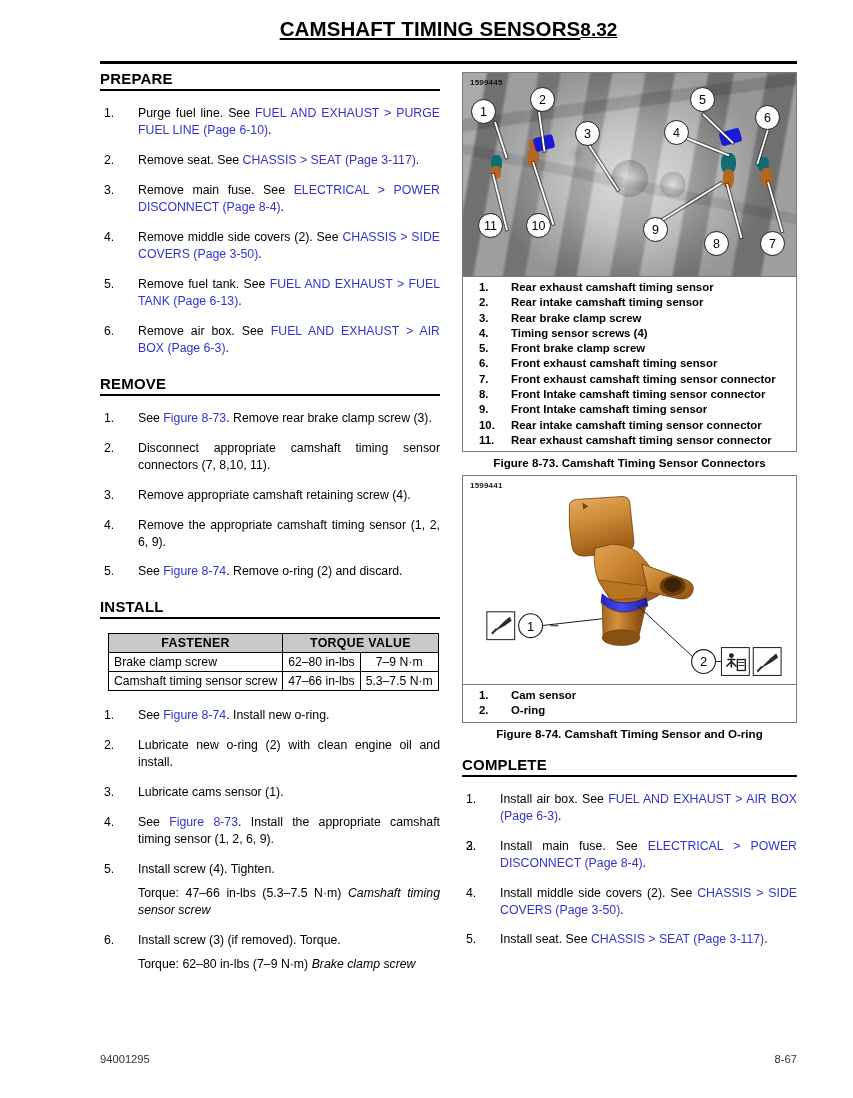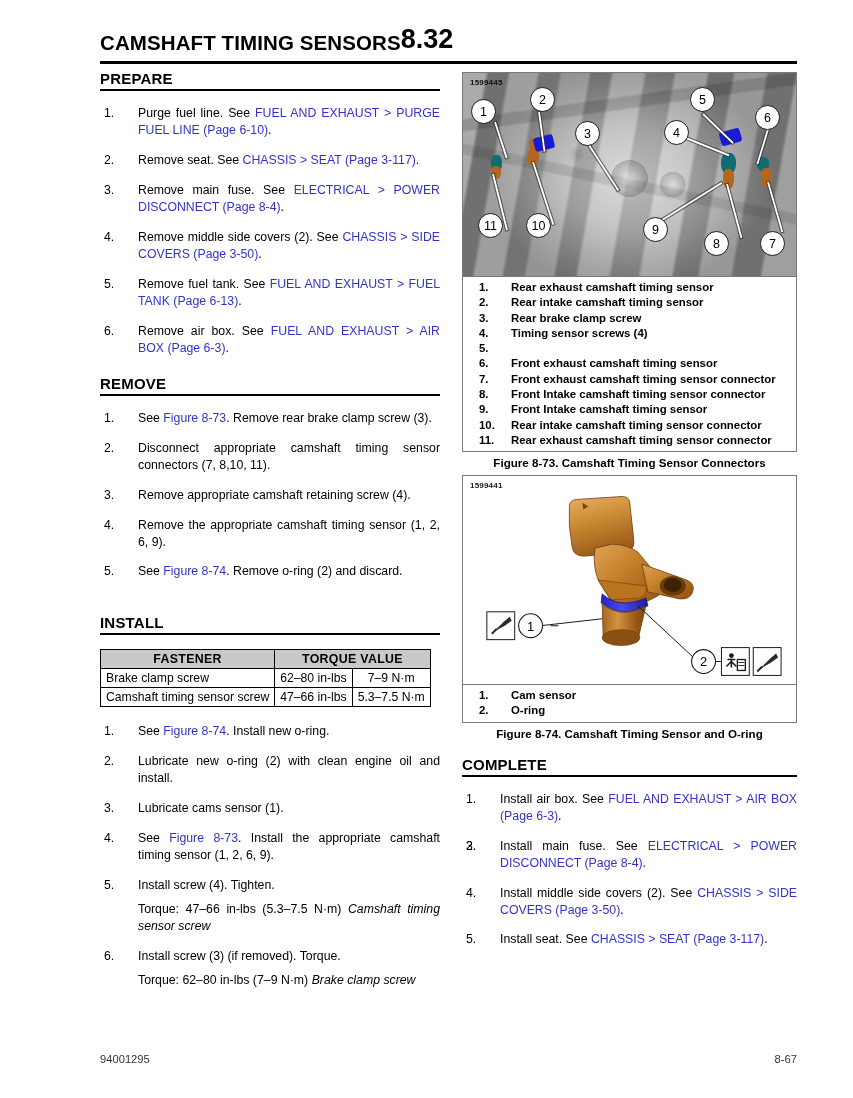--- a/index.html
+++ b/index.html
@@ -16,33 +16,34 @@
     width: 853px;
     height: 1098px;
     background: #ffffff;
     overflow: hidden;
   }
 
   
   .page-header {
     position: absolute;
     left: 100px;
-    top: 24px;
+    top: 17px;
     width: 697px;
     display: flex;
     align-items: flex-end;
-    justify-content: flex-start;
+    justify-content: center;
+    text-decoration: underline;
   }
   .doc-title {
     font-size: 20.5px;
     font-weight: bold;
     letter-spacing: 0.1px;
   }
   .doc-section {
-    font-size: 27px;
+    font-size: 19px;
     font-weight: bold;
   }
   .header-rule {
     position: absolute;
     left: 100px;
     top: 61px;
     width: 697px;
     height: 3px;
     background: #000000;
   }
@@ -99,21 +100,21 @@
   .sub-line {
     display: block;
     margin-top: 7px;
     text-align: justify;
   }
 
   
   table.torque {
     border-collapse: collapse;
     width: 297px;
-    margin: 0 0 16px 0;
+    margin: 0 0 16px 8px;
     font-size: 12.2px;
   }
   table.torque th,
   table.torque td {
     border: 1px solid #000;
     padding: 2px 5px;
     white-space: nowrap;
   }
   table.torque th {
     background: #c9c9c9;
@@ -265,21 +266,21 @@
 
     <div class="sec-head" style="margin-top:18px">REMOVE</div>
     <ol class="proc" id="remove-list">
         <li><span class="num">1.</span><span><span>See </span><span class="lnk">Figure 8-73</span><span>. Remove rear brake clamp screw (3).</span></span></li>
         <li><span class="num">2.</span><span><span>Disconnect appropriate camshaft timing sensor connectors (7, 8,10, 11).</span></span></li>
         <li><span class="num">3.</span><span><span>Remove appropriate camshaft retaining screw (4).</span></span></li>
         <li><span class="num">4.</span><span><span>Remove the appropriate camshaft timing sensor (1, 2, 6, 9).</span></span></li>
         <li><span class="num">5.</span><span><span>See </span><span class="lnk">Figure 8-74</span><span>. Remove o-ring (2) and discard.</span></span></li>
       </ol>
 
-    <div class="sec-head" style="margin-top:34px">INSTALL</div>
+    <div class="sec-head" style="margin-top:18px">INSTALL</div>
 
     <table class="torque">
       <thead>
         <tr>
           <th>FASTENER</th>
           <th colspan="2">TORQUE VALUE</th>
         </tr>
       </thead>
       <tbody id="torque-body">
           <tr>
@@ -361,20 +362,21 @@
             <div class="row">
               <div class="n">3.</div>
               <div class="t">Rear brake clamp screw</div>
             </div>
             <div class="row">
               <div class="n">4.</div>
               <div class="t">Timing sensor screws (4)</div>
             </div>
             <div class="row">
               <div class="n">5.</div>
+              <div class="t">Front brake clamp screw</div>
             </div>
             <div class="row">
               <div class="n">6.</div>
               <div class="t">Front exhaust camshaft timing sensor</div>
             </div>
             <div class="row">
               <div class="n">7.</div>
               <div class="t">Front exhaust camshaft timing sensor connector</div>
             </div>
             <div class="row">

